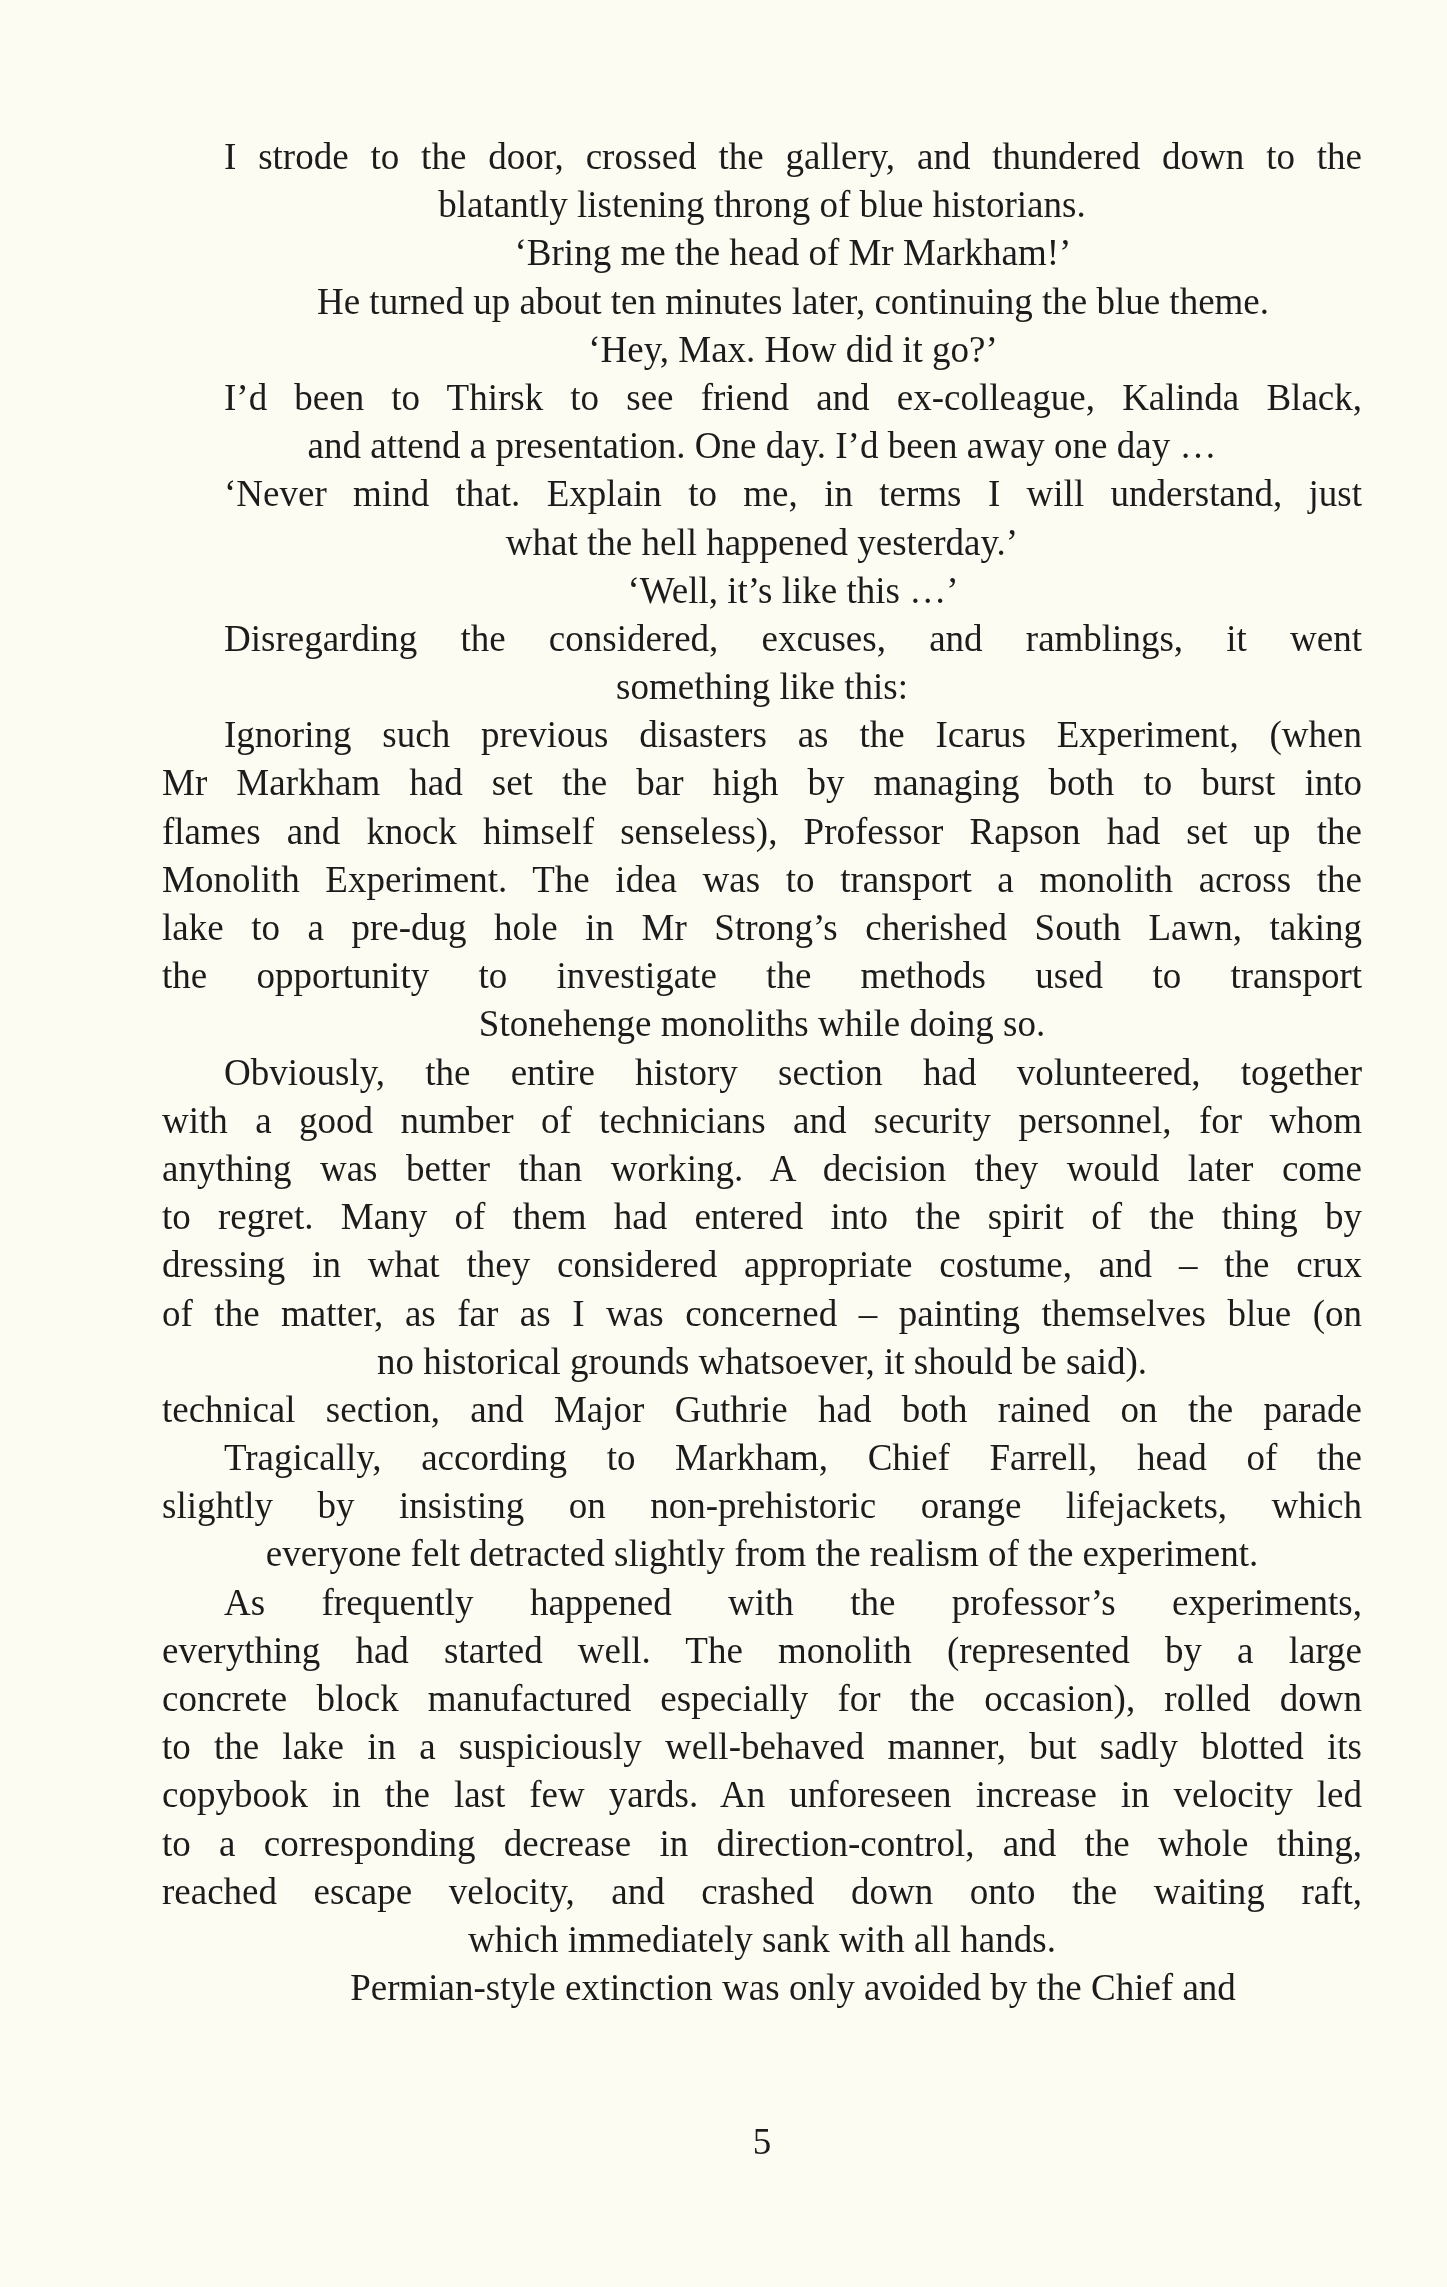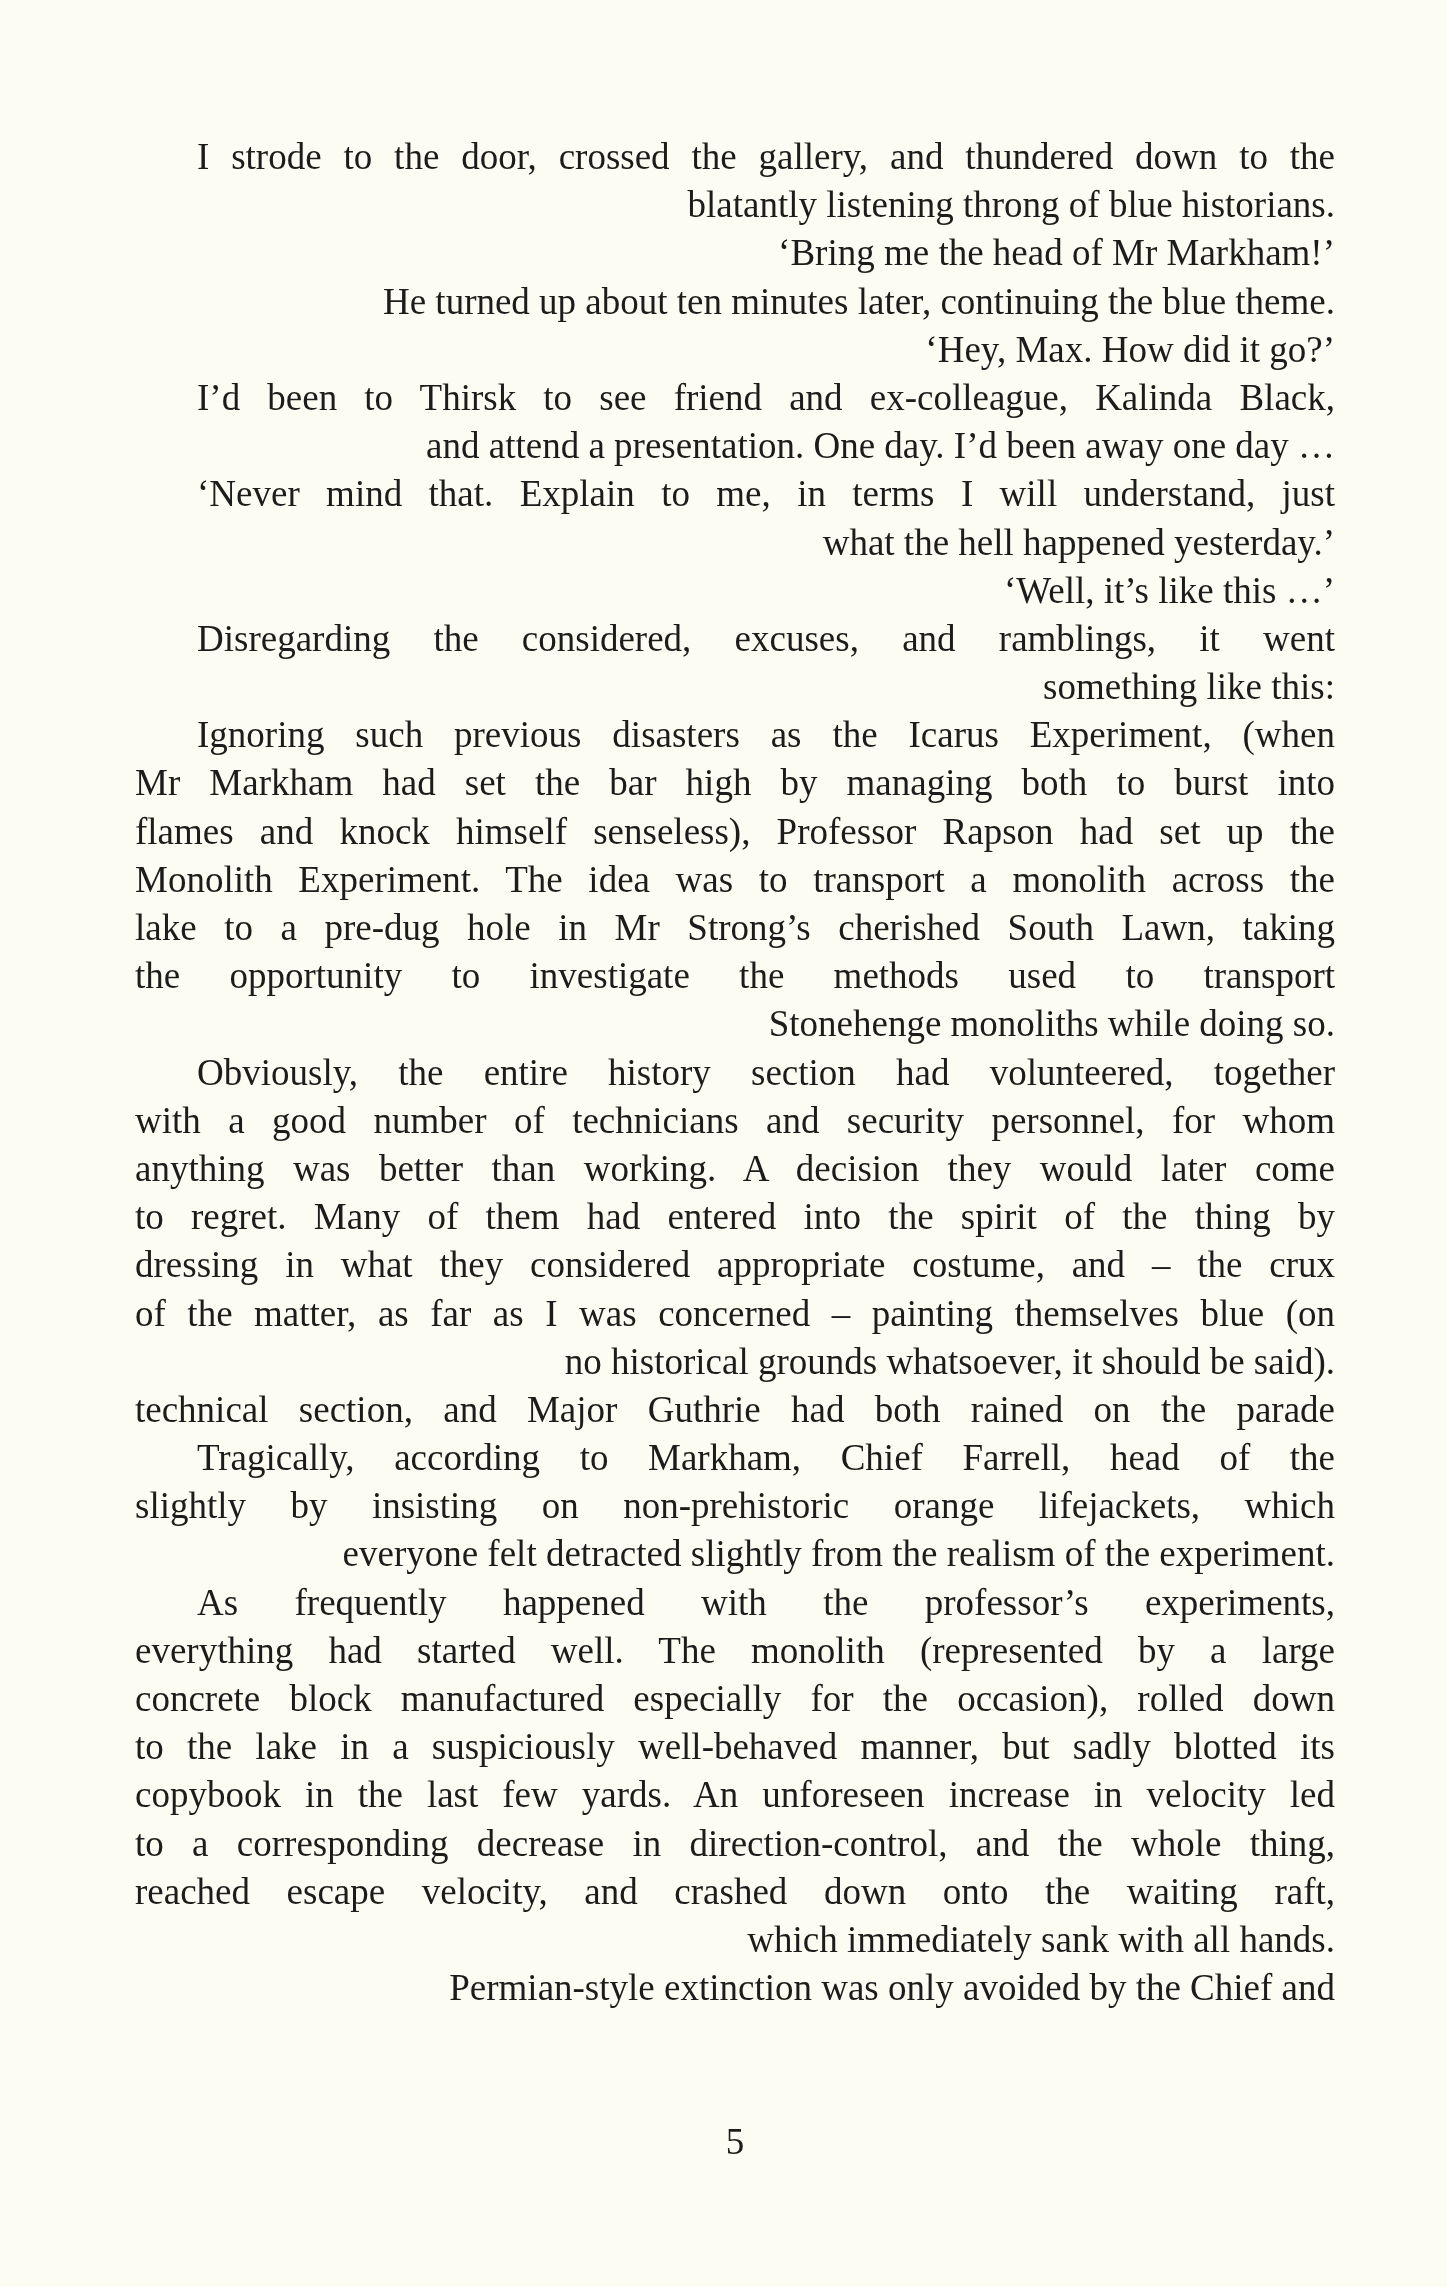--- a/index.html
+++ b/index.html
@@ -5,31 +5,31 @@
   html, body { margin: 0; padding: 0; }
   body {
     width: 1447px; height: 2287px;
     background: var(--paper, #fdfcf2);
     font-family: "Liberation Serif", "DejaVu Serif", serif;
     color: var(--ink, #1c1c1c);
     position: relative;
     overflow: hidden;
   }
   .page {
-    position: absolute; inset: 0;
+    position: absolute; inset: 0; margin-left: 27px;
   }
   .text-block {
     position: absolute;
     left: 135px; top: 133px; width: 1200px;
     font-size: 37px;
   }
   .line {
     line-height: 48.2px;
     height: 48.2px;
-    text-align: right;
+    text-align: center;
     white-space: normal;
   }
   .line.just {
     text-align: justify;
     text-align-last: justify;
   }
   .line.indent {
     text-indent: 62px;
   }
   .it { }

